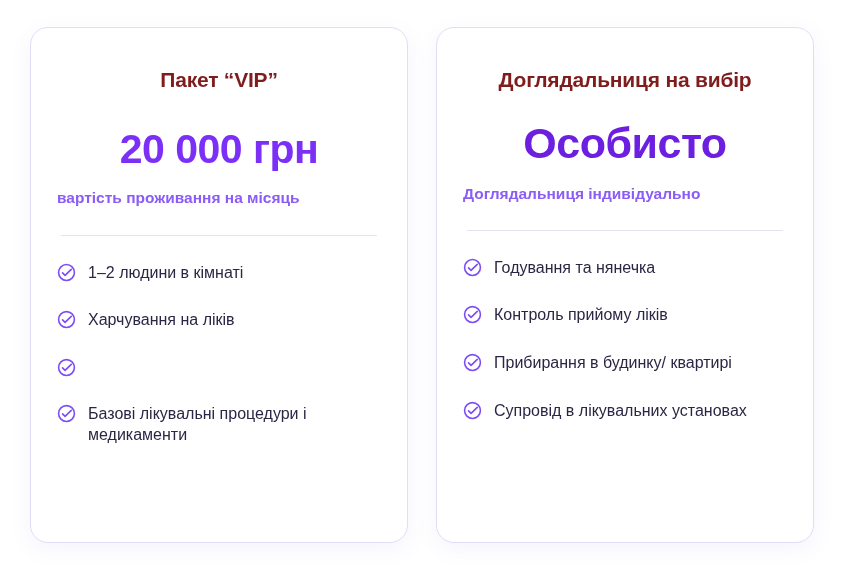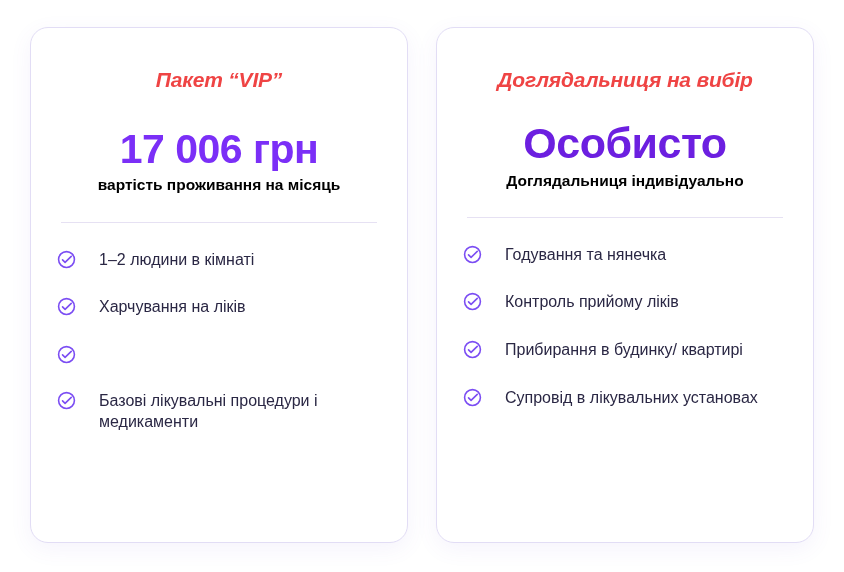--- a/index.html
+++ b/index.html
@@ -28,63 +28,61 @@
     border-radius: 18px;
     box-shadow: 0 6px 22px rgba(110, 86, 207, 0.07);
     padding: 30px 26px 28px 26px;
     box-sizing: border-box;
     min-height: 516px;
   }
   .card-title {
     text-align: center;
     font-size: 21px;
     font-weight: bold;
-    color: #ef4444;
+    color: #7f1d1d;
     line-height: 1.3;
     margin: 8px 0 0 0;
     letter-spacing: -0.2px;
-    font-style: italic;
   }
   .card-price {
     text-align: center;
     font-size: 41px;
     font-weight: bold;
     color: #7b2ff7;
     line-height: 1.1;
     margin-top: 34px;
     letter-spacing: -0.5px;
     white-space: nowrap;
   }
   .card-price.alt {
     color: #6c1fe0;
     font-size: 43px;
     margin-top: 27px;
   }
   .card-sub {
-    text-align: center;
     font-size: 15.5px;
     font-weight: bold;
-    color: #000000;
-    margin-top: 3px;
+    color: #8b5cf6;
+    margin-top: 16px;
     line-height: 1.3;
   }
   .divider {
     height: 1px;
     background: #e6e1f3;
     margin: 26px 4px 0 4px;
   }
   .features {
     list-style: none;
     margin: 0;
     padding: 0;
   }
   .feature {
     display: flex;
     align-items: flex-start;
-    gap: 23px;
+    gap: 12px;
     margin-top: 26px;
     font-size: 16px;
     color: #2a2744;
     line-height: 1.35;
   }
   .feature:first-child {
     margin-top: 26px;
   }
   .check-icon {
     flex: 0 0 auto;
@@ -97,21 +95,21 @@
     display: block;
   }
 </style>
 </head>
 <body>
 
 <div class="pricing-wrap">
 
   <div class="card">
     <div class="card-title">Пакет “VIP”</div>
-    <div class="card-price">17 006 грн</div>
+    <div class="card-price">20 000 грн</div>
     <div class="card-sub">вартість проживання на місяць</div>
     <div class="divider"></div>
     <ul class="features">
       <li class="feature">
         <span class="check-icon">
           <svg viewBox="0 0 24 24" width="19" height="19">
               <circle cx="12" cy="12" r="10" fill="none" stroke="#7b4df3" stroke-width="2"></circle>
               <path d="M7 12.5l3.2 3.2L18 8" fill="none" stroke="#7b4df3" stroke-width="2" stroke-linecap="round" stroke-linejoin="round"></path>
             </svg>
         </span>

